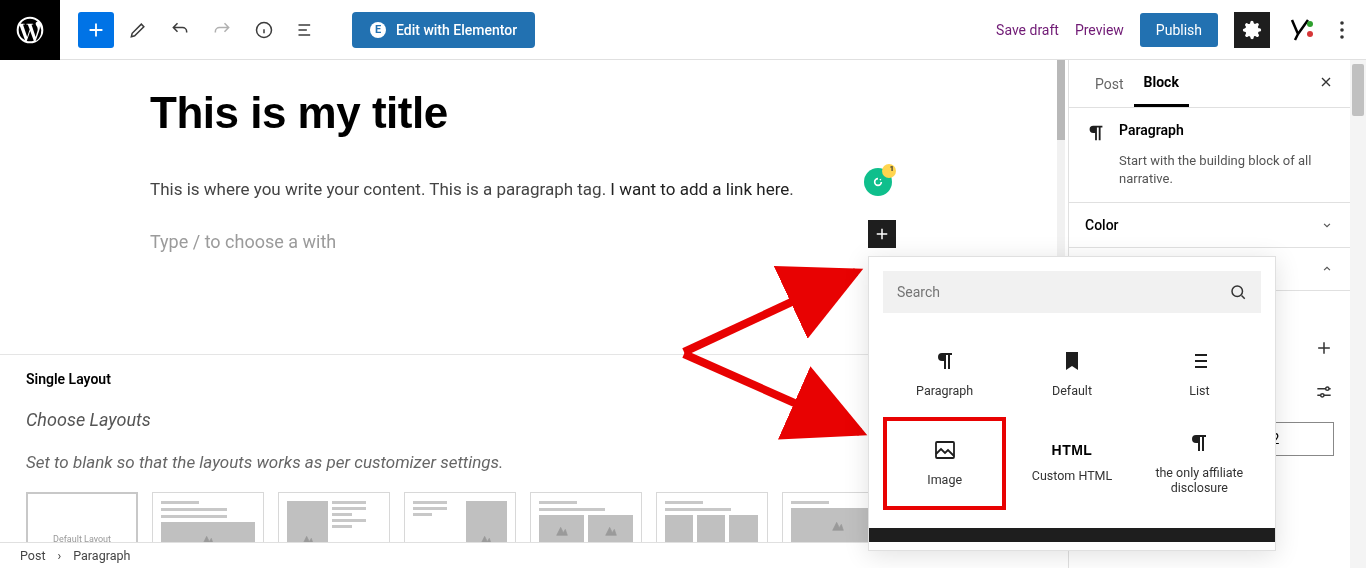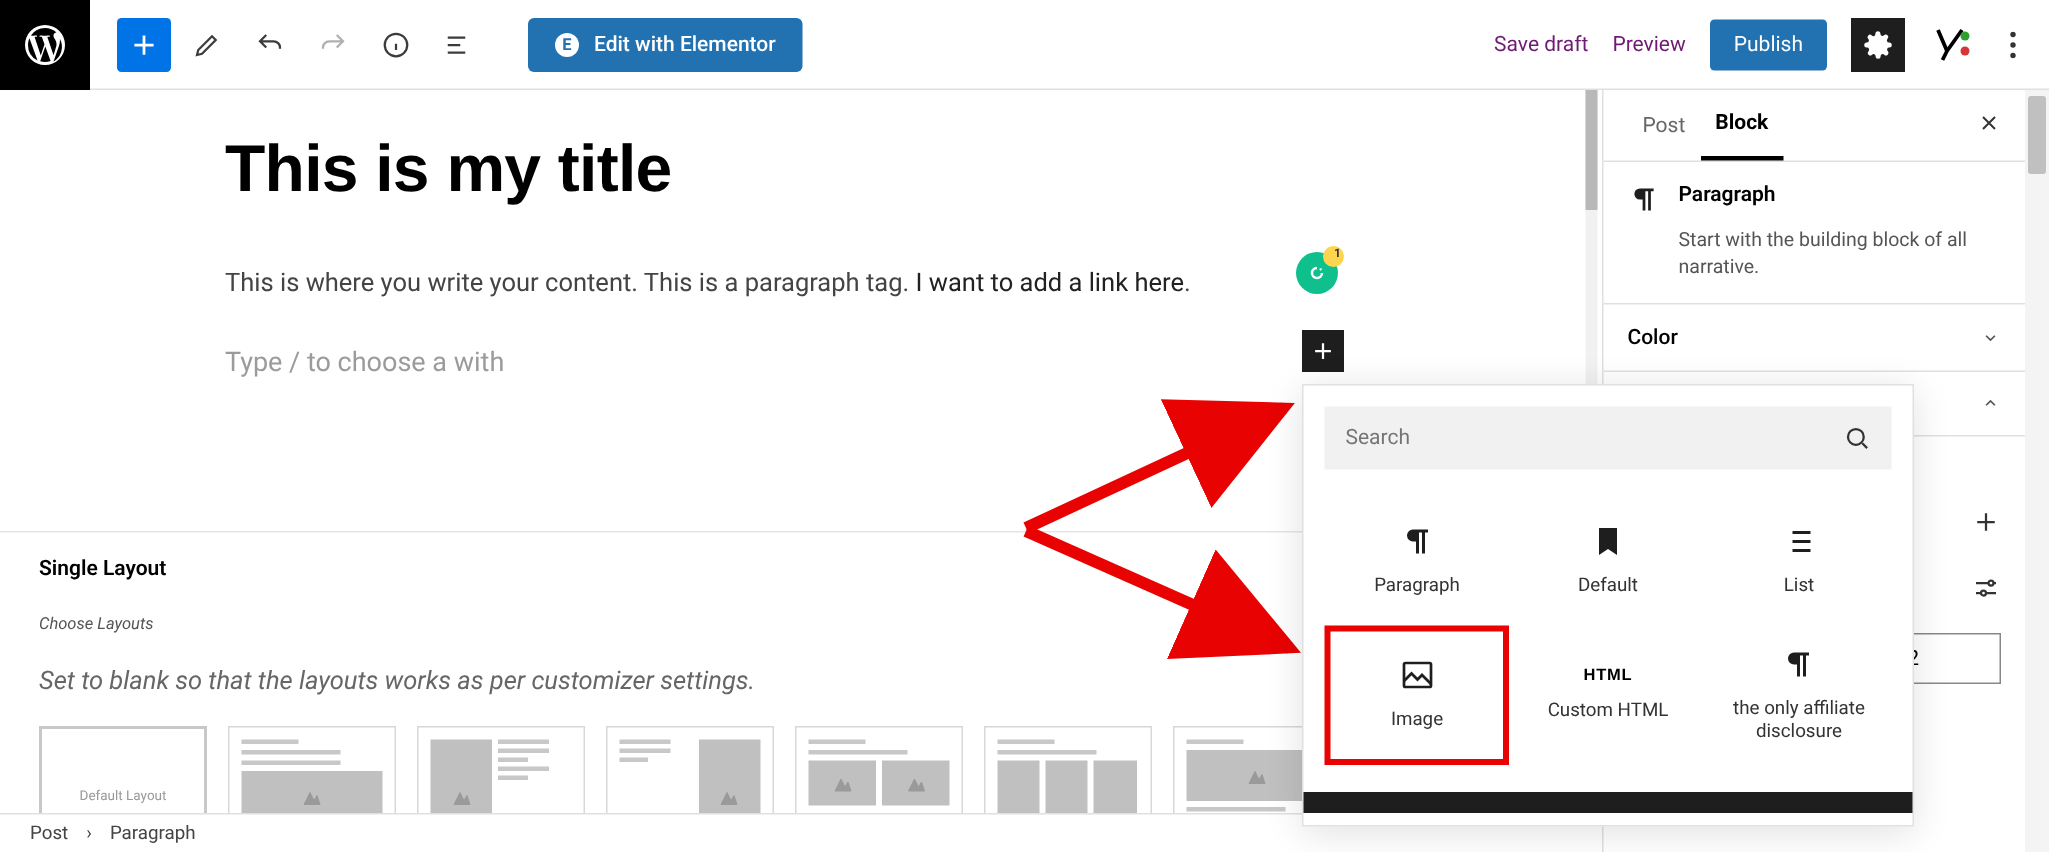--- a/index.html
+++ b/index.html
@@ -34,21 +34,21 @@
 .placeholder { font-size: 18px; color: #9b9b9b; }
 .grammarly { position: absolute; right: 176px; top: 108px; width: 28px; height: 28px; border-radius: 50%; background: #0fbf8c; display: flex; align-items: center; justify-content: center; }
 .grammarly::after { content: ""; position: absolute; top: -4px; right: -4px; width: 14px; height: 14px; border-radius: 50%; background: #ffd54f; }
 .grammarly-badge { position: absolute; top: -4px; right: -2px; font-size: 8px; font-weight: bold; z-index: 2; color: #333; }
 .add-block { position: absolute; right: 172px; top: 160px; width: 28px; height: 28px; background: #1e1e1e; color: #fff; display: flex; align-items: center; justify-content: center; cursor: pointer; }
 .add-block svg { width: 18px; height: 18px; stroke: #fff; stroke-width: 2; fill: none; }
 
 
 .layout-section { position: absolute; left: 0; top: 294px; right: 0; border-top: 1px solid #e5e5e5; padding: 16px 26px; }
 .layout-title { font-size: 14px; font-weight: 600; margin-bottom: 22px; }
-.layout-sub { font-size: 11px; font-style: italic; color: #555; margin-bottom: 22px; }
+.layout-sub { font-size: 18px; font-style: italic; color: #555; margin-bottom: 22px; }
 .layout-desc { font-size: 17px; font-style: italic; color: #666; margin-bottom: 20px; }
 .layout-thumbs { display: flex; gap: 14px; }
 .thumb { width: 112px; height: 94px; border: 1px solid #d8d8d8; background: #fff; padding: 8px; display: flex; flex-direction: column; gap: 4px; }
 .thumb.first { border: 2px solid #c8c8c8; display: flex; align-items: center; justify-content: center; }
 .thumb.first span { font-size: 9px; color: #999; text-align: center; }
 .th-line { height: 3px; background: #c8c8c8; }
 .th-line.s { width: 40%; }
 .th-line.m { width: 70%; }
 .th-img { background: #c0c0c0; display: flex; align-items: center; justify-content: center; }
 .th-img.full { width: 100%; height: 34px; }
@@ -84,21 +84,21 @@
 
 .inserter { position: absolute; left: 868px; top: 256px; width: 408px; background: #fff; border: 1px solid #e0e0e0; box-shadow: 0 4px 24px rgba(0,0,0,0.12); z-index: 20; padding-bottom: 8px; }
 .ins-search { margin: 14px; background: #f1f1f1; display: flex; align-items: center; padding: 0 14px; height: 42px; }
 .ins-search input { flex: 1; border: none; background: none; font-size: 14px; outline: none; color: #555; }
 .ins-search svg { width: 18px; height: 18px; stroke: #333; stroke-width: 2; fill: none; }
 .ins-grid { display: grid; grid-template-columns: repeat(3,1fr); gap: 4px; padding: 8px 14px; }
 .ins-cell { display: flex; flex-direction: column; align-items: center; justify-content: center; padding: 14px 4px; cursor: pointer; gap: 10px; }
 .ins-cell svg { width: 24px; height: 24px; }
 .ins-label { font-size: 12.5px; color: #333; text-align: center; line-height: 1.25; }
 .ins-cell.hl { border: 4px solid #e80202; }
-.ins-html { font-family: Arial; font-size: 11px; font-weight: bold; letter-spacing: 0.5px; }
+.ins-html { font-family: Arial; font-size: 14px; font-weight: bold; letter-spacing: 0.5px; }
 .ins-bottom { height: 14px; background: #1e1e1e; margin-top: 10px; }
 
 
 .arrow-svg { position: absolute; z-index: 15; pointer-events: none; }
 
 
 .sb-scroll { position: absolute; right: 0; top: 60px; width: 16px; bottom: 0; background: #f4f4f4; }
 .sb-scroll .handle { position: absolute; left: 2px; right: 2px; top: 4px; height: 52px; background: #c0c0c0; border-radius: 2px; }
 .mid-scroll { position: absolute; right: 298px; top: 60px; width: 14px; height: 228px; }
 .mid-scroll .track { width: 8px; margin-left: 3px; height: 100%; background: #f1f1f1; }

